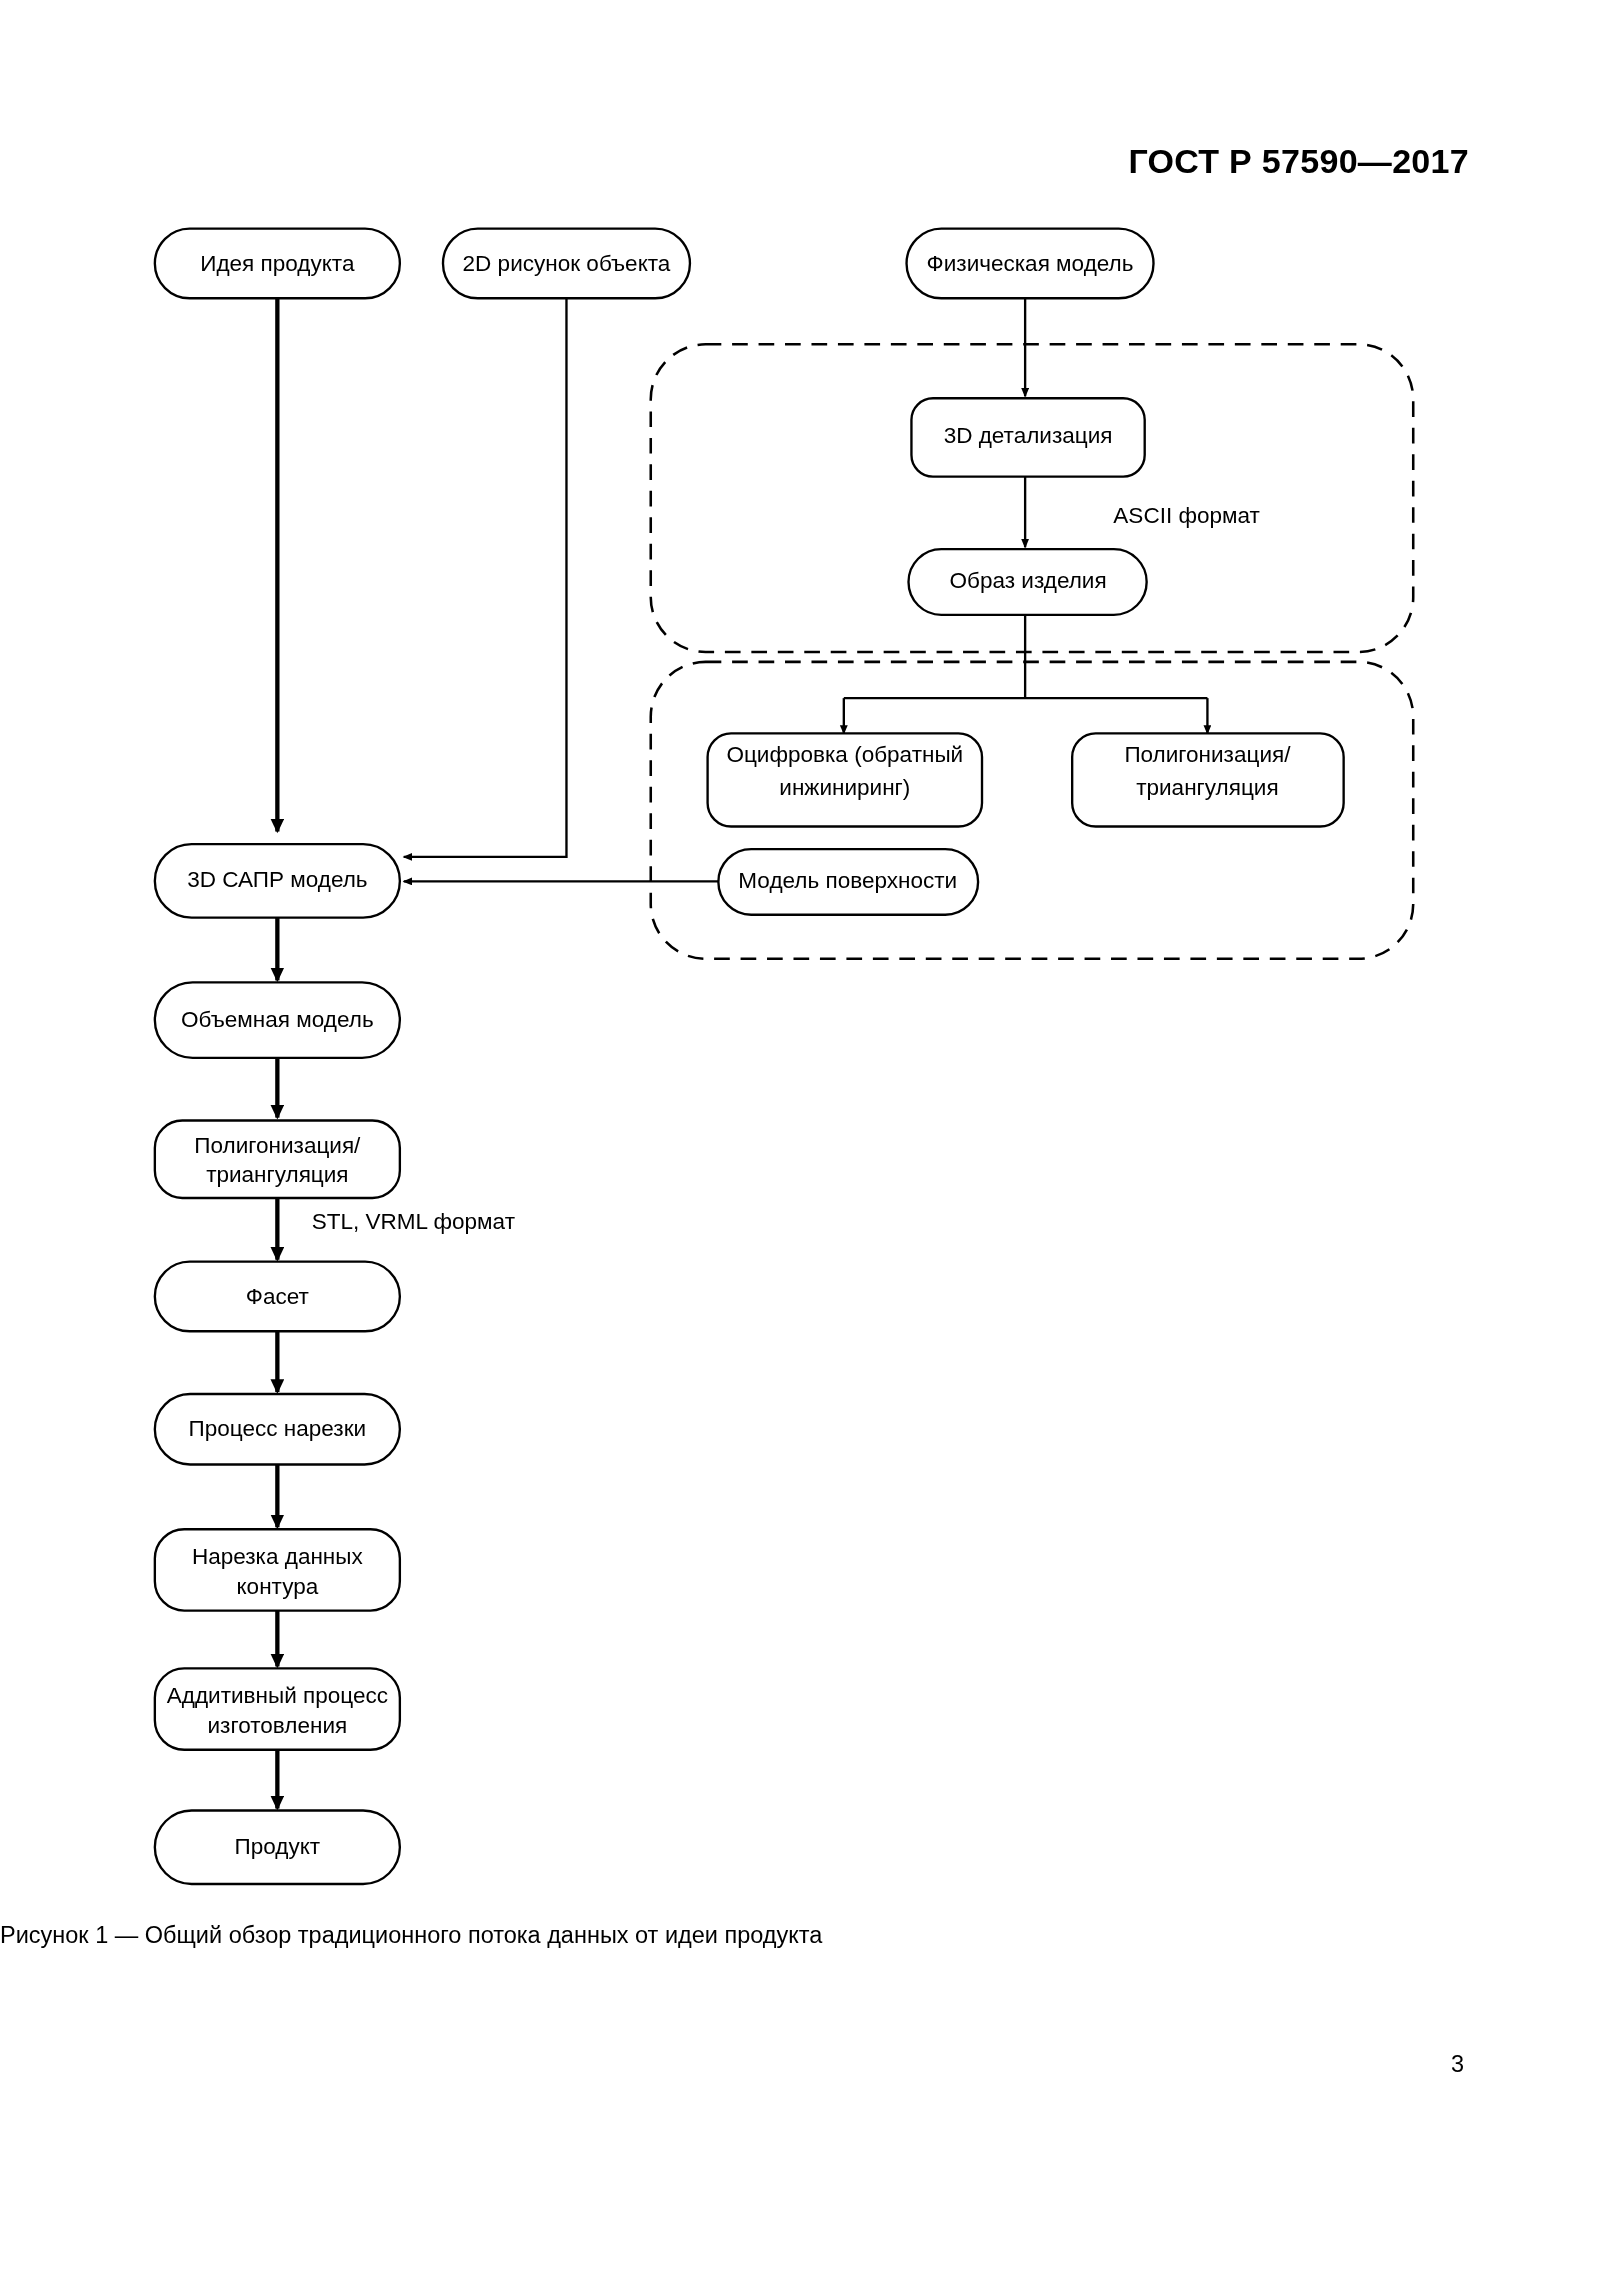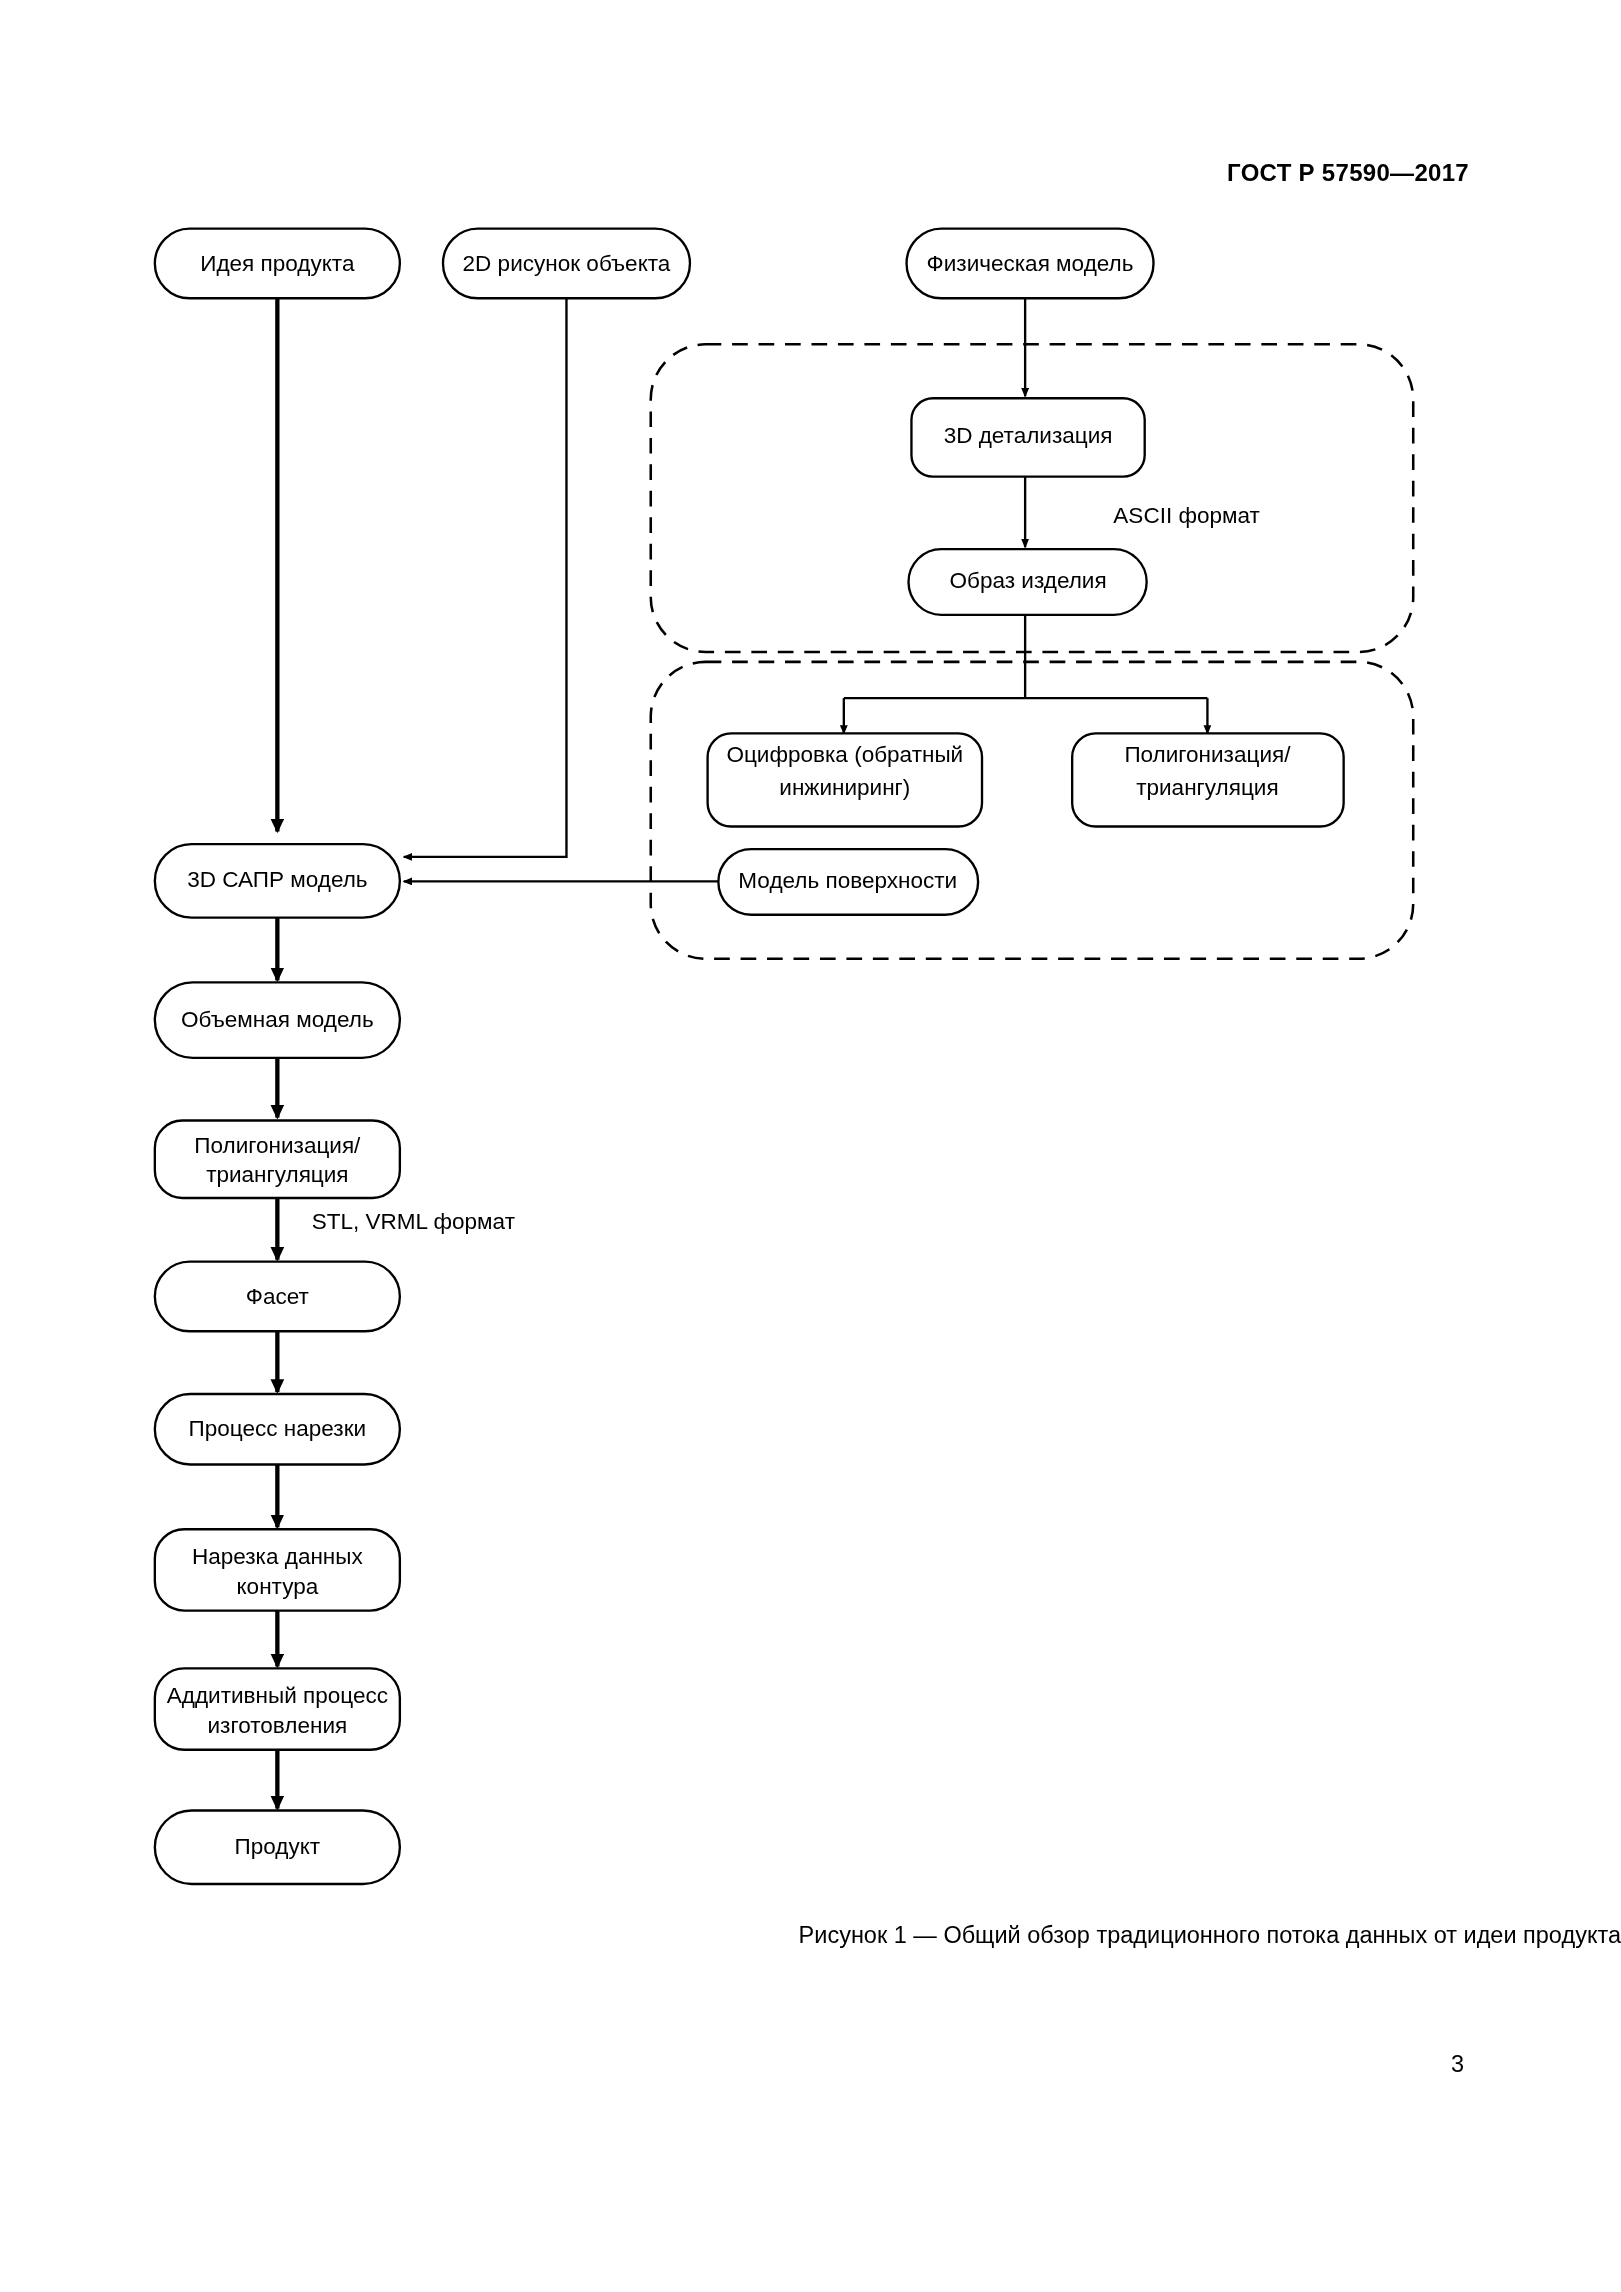--- a/index.html
+++ b/index.html
@@ -17,38 +17,38 @@
   }
   .page {
     position: absolute;
     inset: 0;
     width: 1621px;
     height: 2293px;
   }
   .doc-header {
     position: absolute;
     right: 152px;
-    top: 159px;
-    font-size: 24px;
+    top: 142px;
+    font-size: 34px;
     font-weight: bold;
     letter-spacing: 0.3px;
     white-space: nowrap;
   }
   .page-number {
     position: absolute;
     right: 157px;
     top: 2051px;
     font-size: 23.5px;
   }
   .figure-caption {
     position: absolute;
     left: 0;
     right: 0;
     top: 1919px;
-    text-align: right;
+    text-align: left;
     font-size: 23.5px;
     line-height: 33px;
   }
   .figure-caption span { display: block; }
 
   svg.diagram {
     position: absolute;
     left: 0;
     top: 0;
     width: 1621px;

